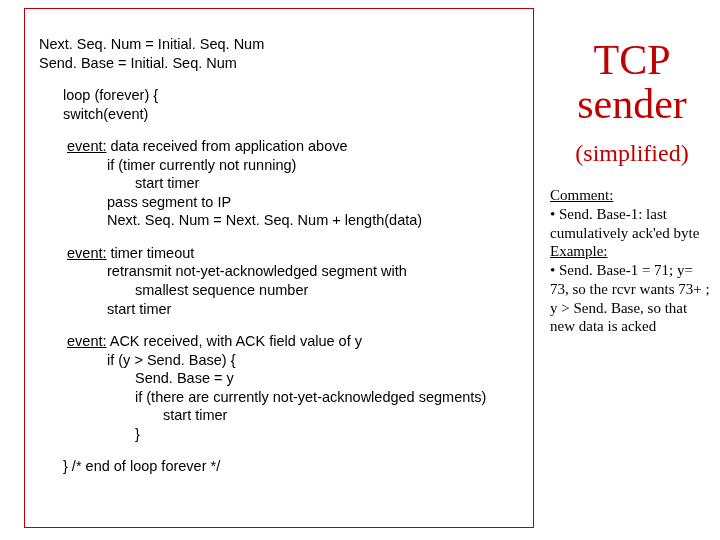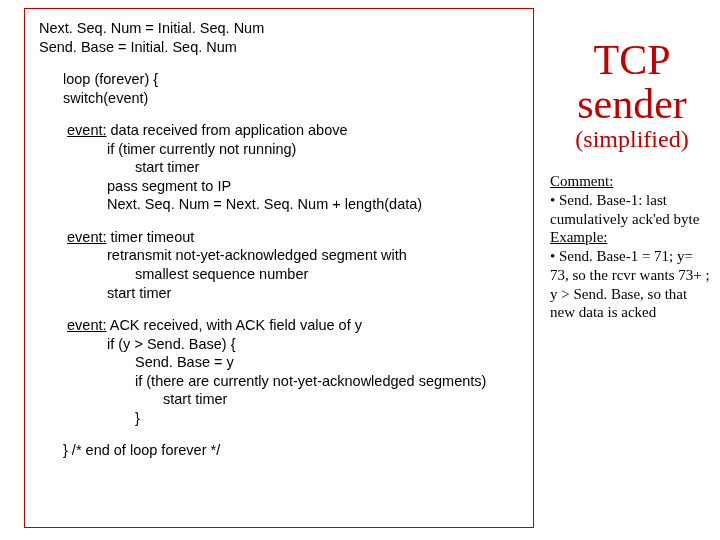--- a/index.html
+++ b/index.html
@@ -11,21 +11,21 @@
     position: relative;
     overflow: hidden;
   }
   .code-box {
     position: absolute;
     left: 24px;
     top: 8px;
     width: 510px;
     height: 520px;
     border: 1px solid #c00000;
-    padding: 10px 14px 10px 14px;
+    padding: 26px 14px 10px 14px;
     font-size: 14.5px;
     line-height: 1.28;
     color: #000;
   }
   .l0 { margin-left: 0; }
   .l1 { margin-left: 24px; }
   .l2 { margin-left: 24px; }
   .l3 { margin-left: 28px; }
   .l4 { margin-left: 68px; }
   .l5 { margin-left: 96px; }
@@ -37,21 +37,21 @@
     left: 550px;
     top: 38px;
     width: 164px;
   }
   .title {
     font-family: "Comic Sans MS", "Comic Sans", cursive;
     color: #c00000;
     font-size: 42px;
     line-height: 1.05;
     text-align: center;
-    margin-bottom: 0;
+    margin-bottom: 14px;
   }
   .subtitle {
     font-family: "Comic Sans MS", "Comic Sans", cursive;
     color: #c00000;
     font-size: 24px;
     text-align: center;
     margin-bottom: 19px;
   }
   .comment {
     font-family: "Comic Sans MS", "Comic Sans", cursive;

